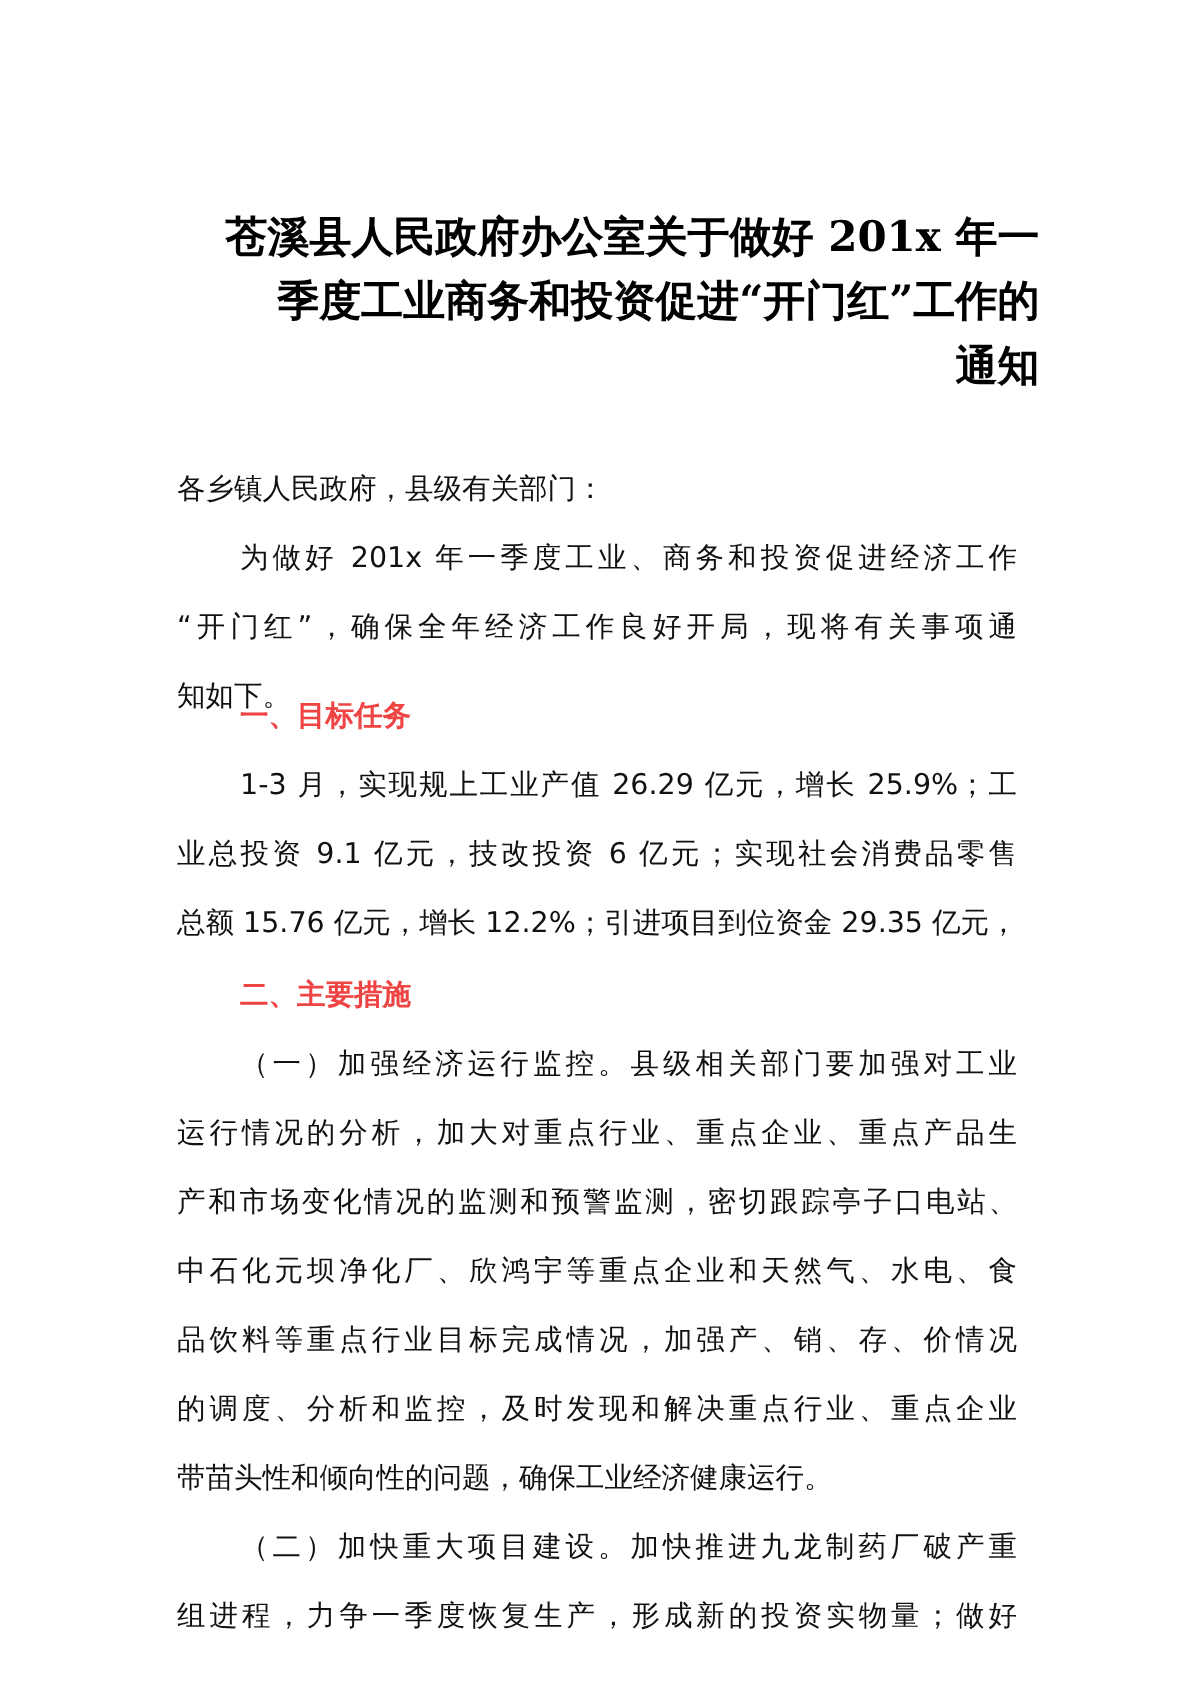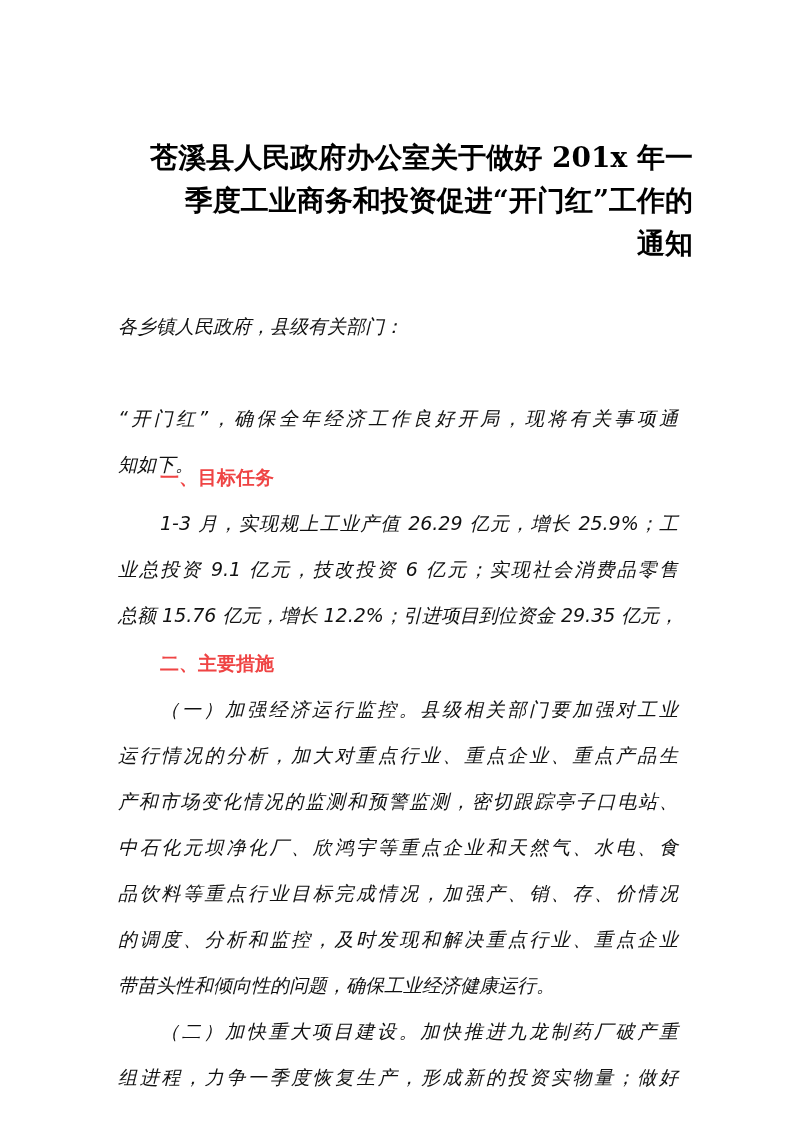--- a/index.html
+++ b/index.html
@@ -7,41 +7,42 @@
   .page { position: absolute; left: 0; top: 0; width: 793px; height: 1122px; background: #fff; }
   .title-line {
     position: absolute; left: 100px; width: 593px; text-align: right;
     font-family: "DejaVu Serif", "Liberation Serif", serif;
     font-weight: bold; font-size: 28px; color: #000; line-height: 36px; white-space: nowrap;
   }
   .line {
     position: absolute; left: 118px; width: 560px;
     font-family: "DejaVu Sans", "Liberation Serif", sans-serif;
     font-size: 19px; color: #111; line-height: 30px; white-space: nowrap;
-    text-align: justify; text-align-last: justify; font-style: italic;
+    text-align: justify; text-align-last: justify;
   }
   .line.last { text-align-last: left; }
   .line.indent { left: 160px; width: 518px; }
   .heading {
     position: absolute; left: 160px;
     font-family: "DejaVu Sans", "Liberation Sans", sans-serif;
     font-weight: bold; font-size: 19px; color: #ef4444; line-height: 30px; white-space: nowrap;
   }
 </style>
 </head>
 <body>
 
 <div class="page">
 
   <div class="title-line" style="top:140px">苍溪县人民政府办公室关于做好 201x 年一</div>
   <div class="title-line" style="top:183px">季度工业商务和投资促进“开门红”工作的</div>
   <div class="title-line" style="top:226px">通知</div>
 
   <div class="line last" style="top:311px">各乡镇人民政府，县级有关部门：</div>
 
+  <div class="line indent" style="top:357px">为做好 201x 年一季度工业、商务和投资促进经济工作</div>
   <div class="line" style="top:403px">“开门红”，确保全年经济工作良好开局，现将有关事项通</div>
   <div class="line last" style="top:449px">知如下。</div>
 
   <div class="heading" style="top:462px">一、目标任务</div>
 
   <div class="line indent" style="top:508px">1-3 月，实现规上工业产值 26.29 亿元，增长 25.9%；工</div>
   <div class="line" style="top:554px">业总投资 9.1 亿元，技改投资 6 亿元；实现社会消费品零售</div>
   <div class="line" style="top:600px">总额 15.76 亿元，增长 12.2%；引进项目到位资金 29.35 亿元，</div>
 
 

